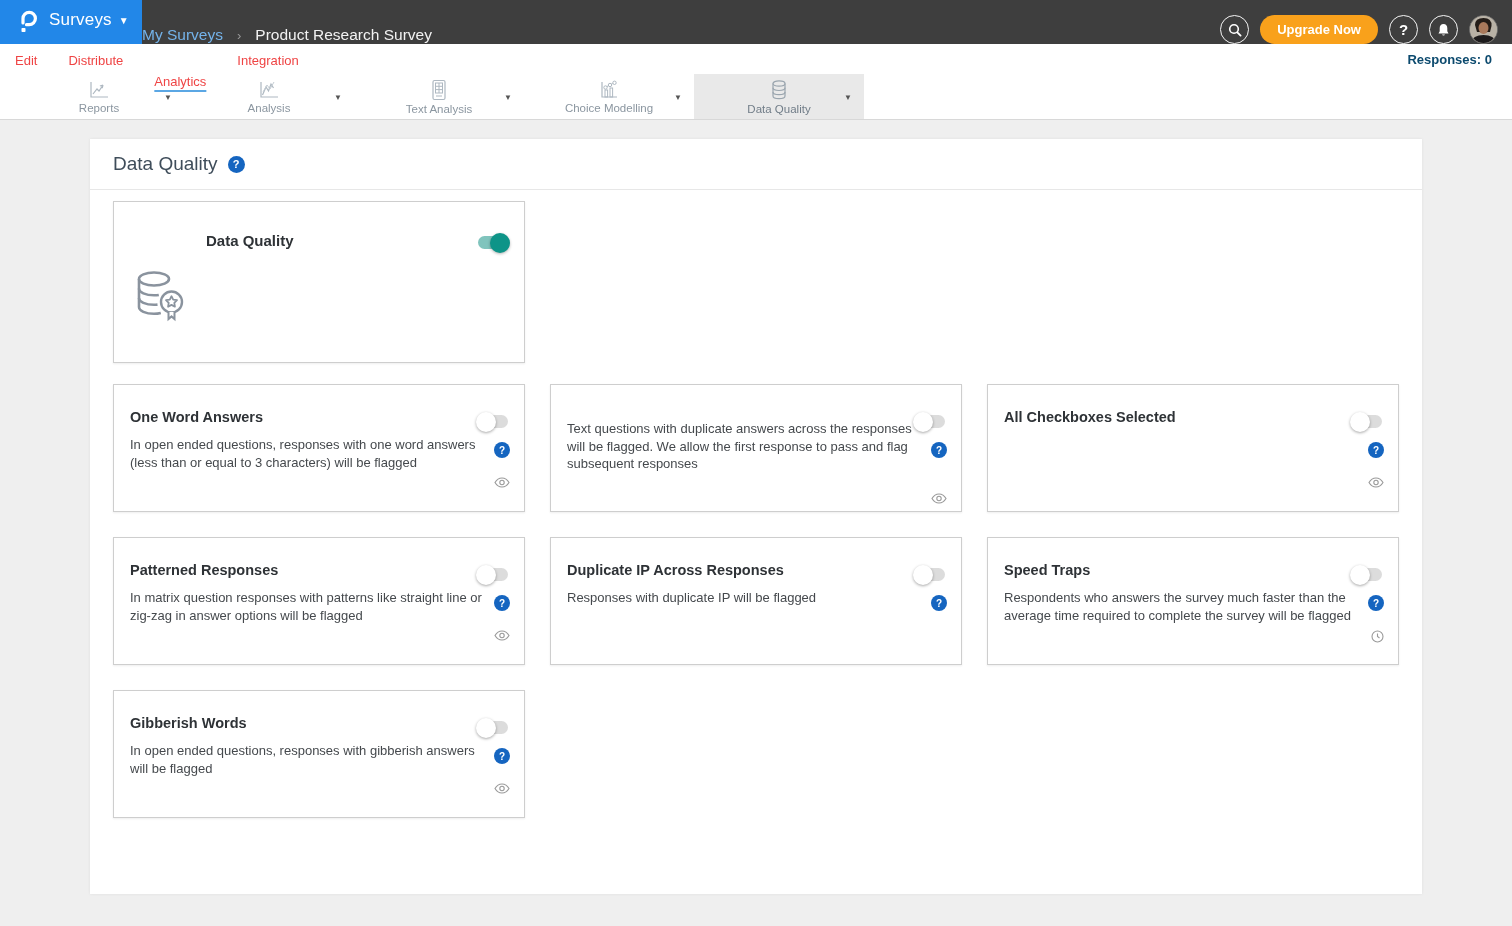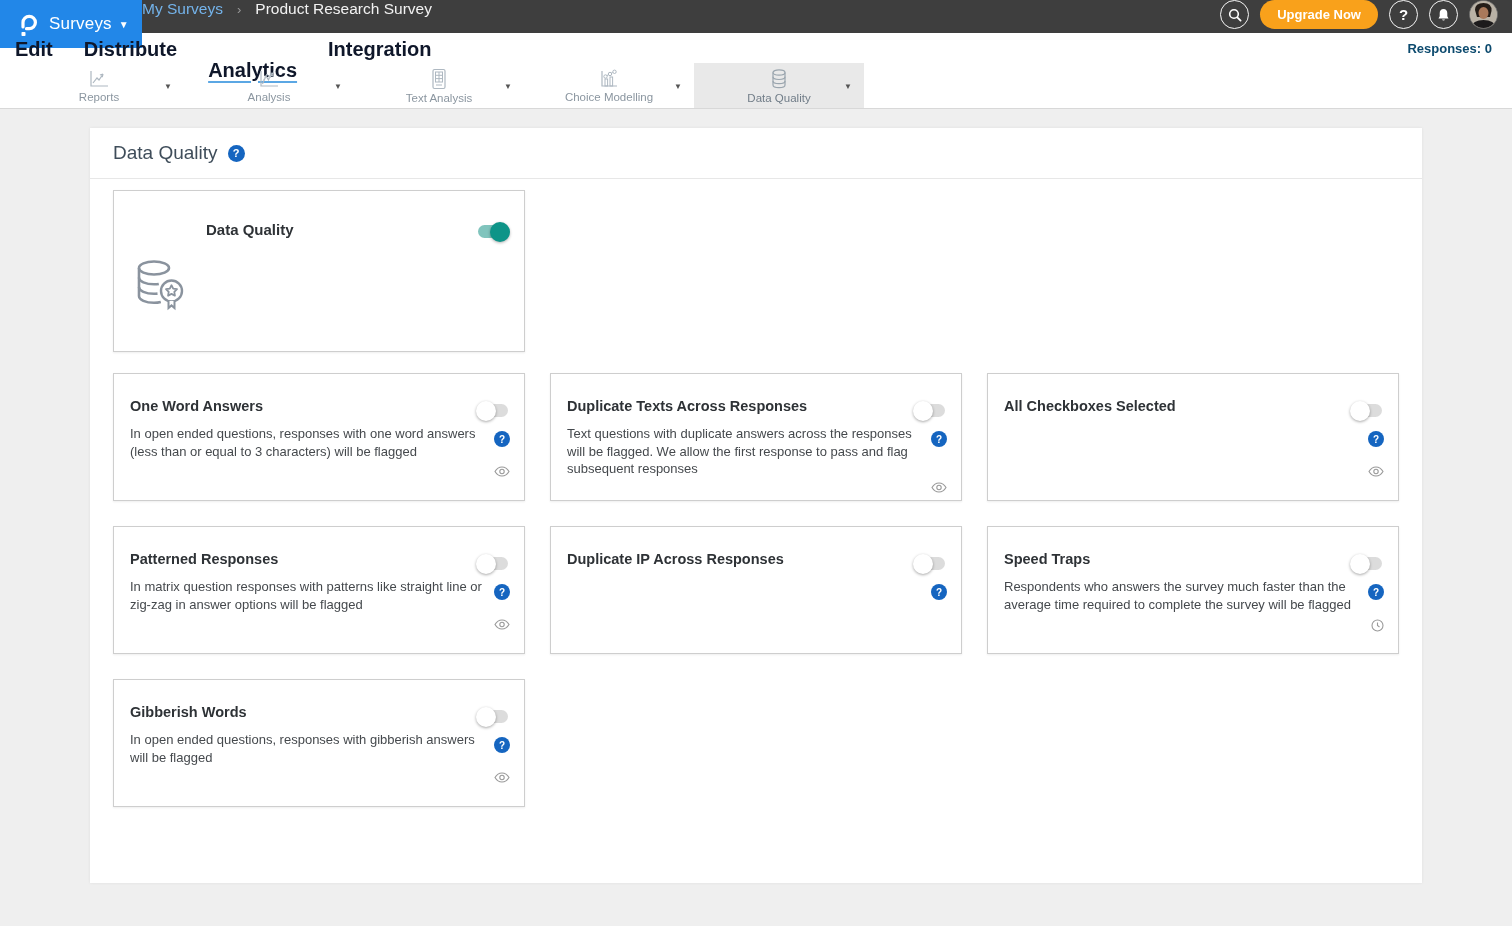--- a/index.html
+++ b/index.html
@@ -1,38 +1,38 @@
 <!DOCTYPE html>
 <html><head>
 <meta charset="utf-8">
 <style>
   * { margin:0; padding:0; box-sizing:border-box; }
   html,body { width:1512px; height:926px; overflow:hidden; }
   body { font-family:"Liberation Sans", sans-serif; background:#efefef; }
 
   
-  .topbar { height:33px; background:#3e3e3e; display:flex; align-items:flex-start; }
+  .topbar { height:44px; background:#3e3e3e; display:flex; align-items:flex-end; }
   .brand { width:142px; height:48px; background:#2287e8; display:flex; align-items:center; padding-left:17px; cursor:pointer; flex:none; }
   .brand-logo { width:22px; height:28px; display:block; }
   .brand-name { color:#fff; font-size:17px; margin-left:10px; letter-spacing:.2px; }
   .brand-caret { color:#fff; font-size:10px; margin-left:7px; }
   .crumbs { display:flex; align-items:center; font-size:15.5px; }
   .crumb-parent { color:#74b3ea; cursor:pointer; }
   .crumb-sep { color:#9a9a9a; margin:0 14px; font-size:13px; }
   .crumb-current { color:#f2f2f2; }
   .topbar-right { margin-left:auto; display:flex; align-items:center; gap:11px; padding-right:14px; }
   .circle-btn { width:29px; height:29px; border-radius:50%; border:1.6px solid #f5f5f5; display:flex; align-items:center; justify-content:center; color:#fff; cursor:pointer; background:transparent; }
   .circle-btn svg { display:block; }
   .qmark { font-size:15px; font-weight:700; color:#fff; }
   .upgrade-btn { height:29px; border:none; border-radius:15px; background:#f9a11b; color:#fff; font-family:"Liberation Sans",sans-serif; font-weight:700; font-size:13px; padding:0 17px; cursor:pointer; }
   .avatar { width:29px; height:29px; border-radius:50%; overflow:hidden; cursor:pointer; border:1px solid #6a6a6a; background:#b9b2a6; }
 
   
   .subnav { height:30px; background:#fff; display:flex; align-items:center; padding:0 20px 0 15px; }
-  .subnav-item { font-size:20px; font-weight:700; color:#0f172a; margin-right:31px; cursor:pointer; padding-top:2px; }
+  .subnav-item { font-size:13px; font-weight:400; color:#ef4444; margin-right:31px; cursor:pointer; padding-top:2px; }
   .subnav-item.active { text-decoration:underline; text-decoration-color:#5ba7e4; text-underline-offset:4px; text-decoration-thickness:1.5px;margin-top:42px; }
   .responses { margin-left:auto; font-size:13px; font-weight:700; color:#0c4a6e; cursor:pointer; }
 
   
   .toolbar { height:46px; background:#fff; border-bottom:1px solid #d8d8d8; display:flex; padding-left:14px; }
   .tool-tab { width:170px; height:100%; position:relative; display:flex; flex-direction:column; align-items:center; justify-content:center; cursor:pointer; }
   .tool-tab.active { background:#e9e9e9; }
   .tool-tab svg { display:block; margin-bottom:2px; }
   .tool-label { font-size:11.5px; color:#8b96a0; }
   .tool-tab.active .tool-label { color:#717d88; }
@@ -217,21 +217,20 @@
           <span class="sec-icon">
               <svg width="16" height="11" viewBox="0 0 16 11">
                 <path d="M1 5.5 C3 2 5.5 1 8 1 s5 1 7 4.5 C13 9 10.5 10 8 10 S3 9 1 5.5 Z" fill="none" stroke="#9a9a9a" stroke-width="1.1"></path>
                 <circle cx="8" cy="5.5" r="2.2" fill="none" stroke="#9a9a9a" stroke-width="1.1"></circle>
               </svg>
             </span>
 
         </div>
 
         <div class="card std-card">
-          <div class="card-title">Duplicate Texts Across Responses</div>
           <span class="toggle std-toggle">
               <span class="knob"></span>
             </span>
           <p class="card-desc">Text questions with duplicate answers across the responses will be flagged. We allow the first response to pass and flag subsequent responses</p>
           <span class="help-dot">?</span>
           <span class="sec-icon" style="top:108px;">
               <svg width="16" height="11" viewBox="0 0 16 11">
                 <path d="M1 5.5 C3 2 5.5 1 8 1 s5 1 7 4.5 C13 9 10.5 10 8 10 S3 9 1 5.5 Z" fill="none" stroke="#9a9a9a" stroke-width="1.1"></path>
                 <circle cx="8" cy="5.5" r="2.2" fill="none" stroke="#9a9a9a" stroke-width="1.1"></circle>
               </svg>
@@ -268,20 +267,21 @@
               </svg>
             </span>
 
         </div>
 
         <div class="card std-card">
           <div class="card-title">Duplicate IP Across Responses</div>
           <span class="toggle std-toggle">
               <span class="knob"></span>
             </span>
+          <p class="card-desc">Responses with duplicate IP will be flagged</p>
           <span class="help-dot">?</span>
 
         </div>
 
         <div class="card std-card">
           <div class="card-title">Speed Traps</div>
           <span class="toggle std-toggle">
               <span class="knob"></span>
             </span>
           <p class="card-desc">Respondents who answers the survey much faster than the average time required to complete the survey will be flagged</p>

